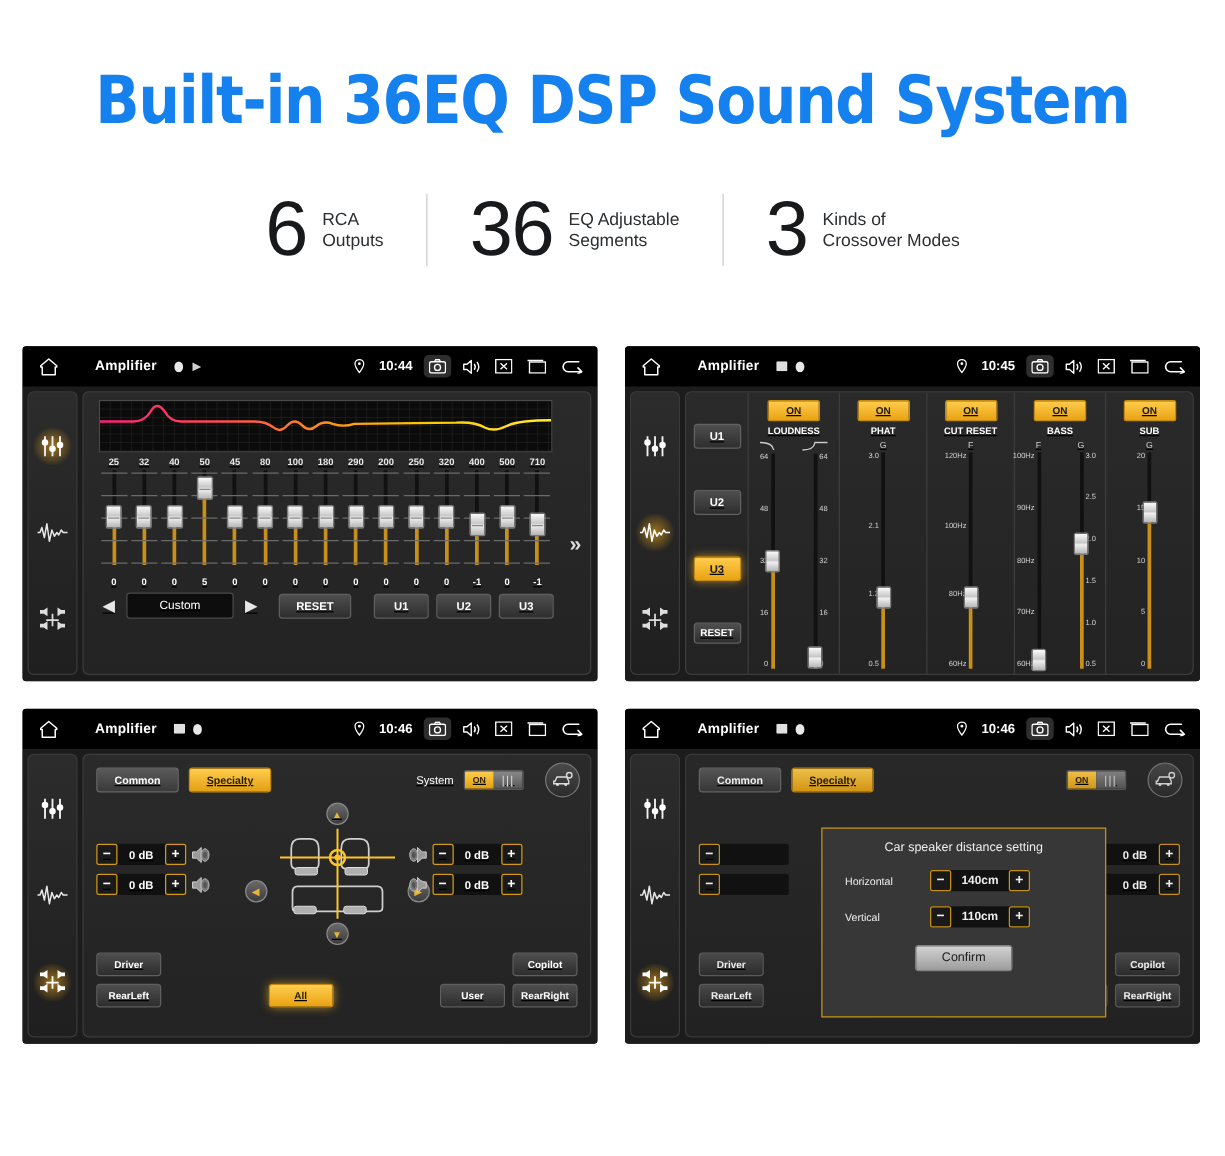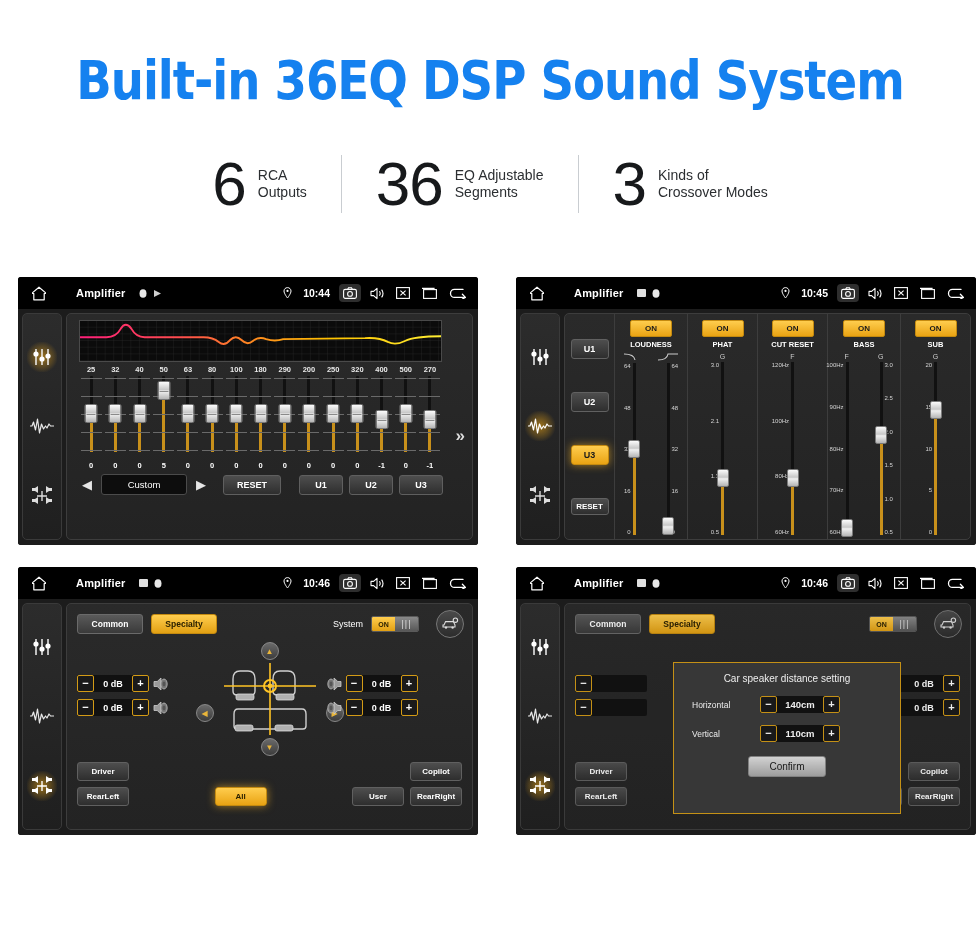--- a/index.html
+++ b/index.html
@@ -54,23 +54,24 @@
   .stat-div {
     width: 1px;
     height: 58px;
     background: #c9cdd1;
   }
 
   
   .screens {
     display: grid;
     grid-template-columns: 460px 460px;
-    gap: 22px 38px;
+    gap: 22px 22px;
     padding: 0 18px;
     margin-top: 62px;
+    text-decoration: underline;
   }
   .screen {
     width: 460px;
     height: 268px;
     background: #000;
     border-radius: 3px;
     position: relative;
     overflow: hidden;
     display: flex;
     flex-direction: column;
@@ -566,31 +567,31 @@
             <rect width="380" height="42" fill="url(#g1)"></rect>
             <path d="M0 17 L28 17 Q38 17 43 8 Q48 0 54 8 Q59 17 68 17 L130 17 Q140 17 146 22 Q152 27 158 20 Q164 14 170 20 Q176 26 182 21 Q188 16 196 19 Q205 22 214 19 L300 18 Q315 17 324 22 Q332 26 342 21 Q352 16 380 16" fill="none" stroke="url(#curveGrad)" stroke-width="2"></path>
           </svg>
         </div>
 
         <div class="eq-freqs">
           <span>25</span>
           <span>32</span>
           <span>40</span>
           <span>50</span>
-          <span>63</span>
+          <span>45</span>
           <span>80</span>
           <span>100</span>
           <span>180</span>
           <span>290</span>
           <span>200</span>
           <span>250</span>
           <span>320</span>
           <span>400</span>
           <span>500</span>
-          <span>270</span>
+          <span>710</span>
         </div>
 
         <div class="eq-sliders" id="eq-sliders">
             <div class="eq-col">
               <div class="eq-track">
                 <div class="eq-fill" style="height: 50%;"></div>
                 <div class="eq-ticks">
                   <i style="top: 0px;"></i>
                   <i style="top: 18px;"></i>
                   <i style="top: 36px;"></i>

